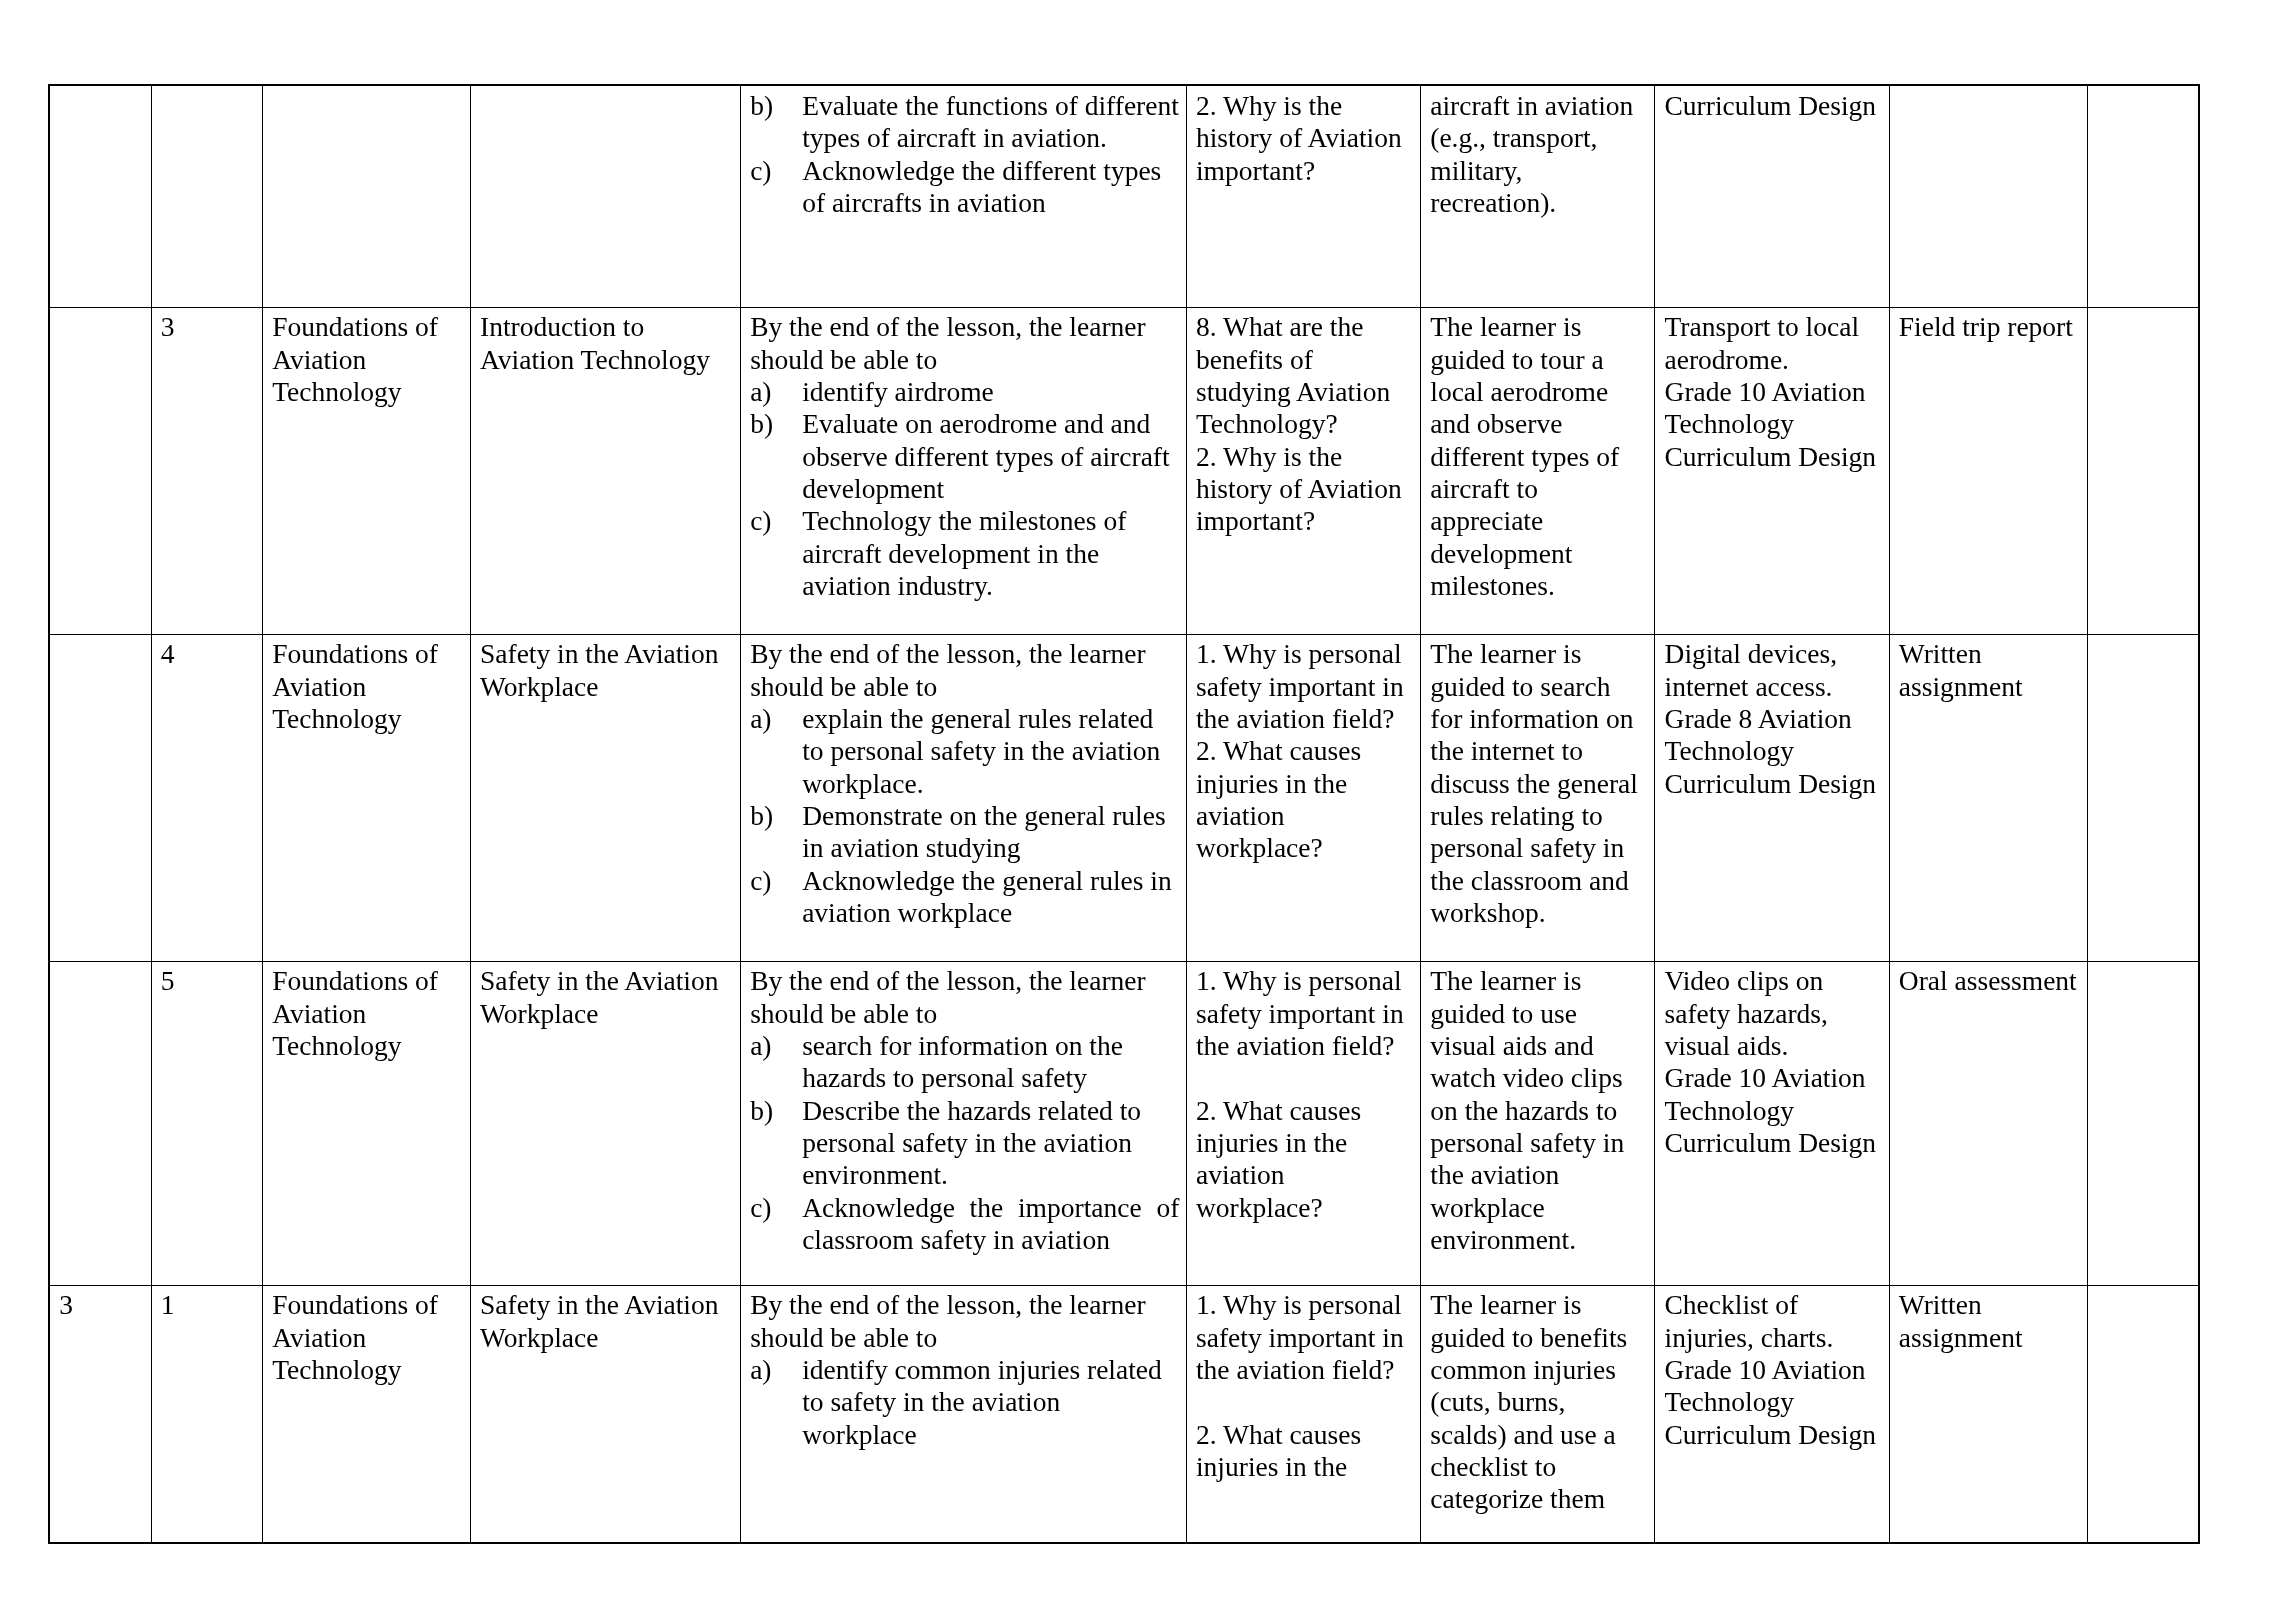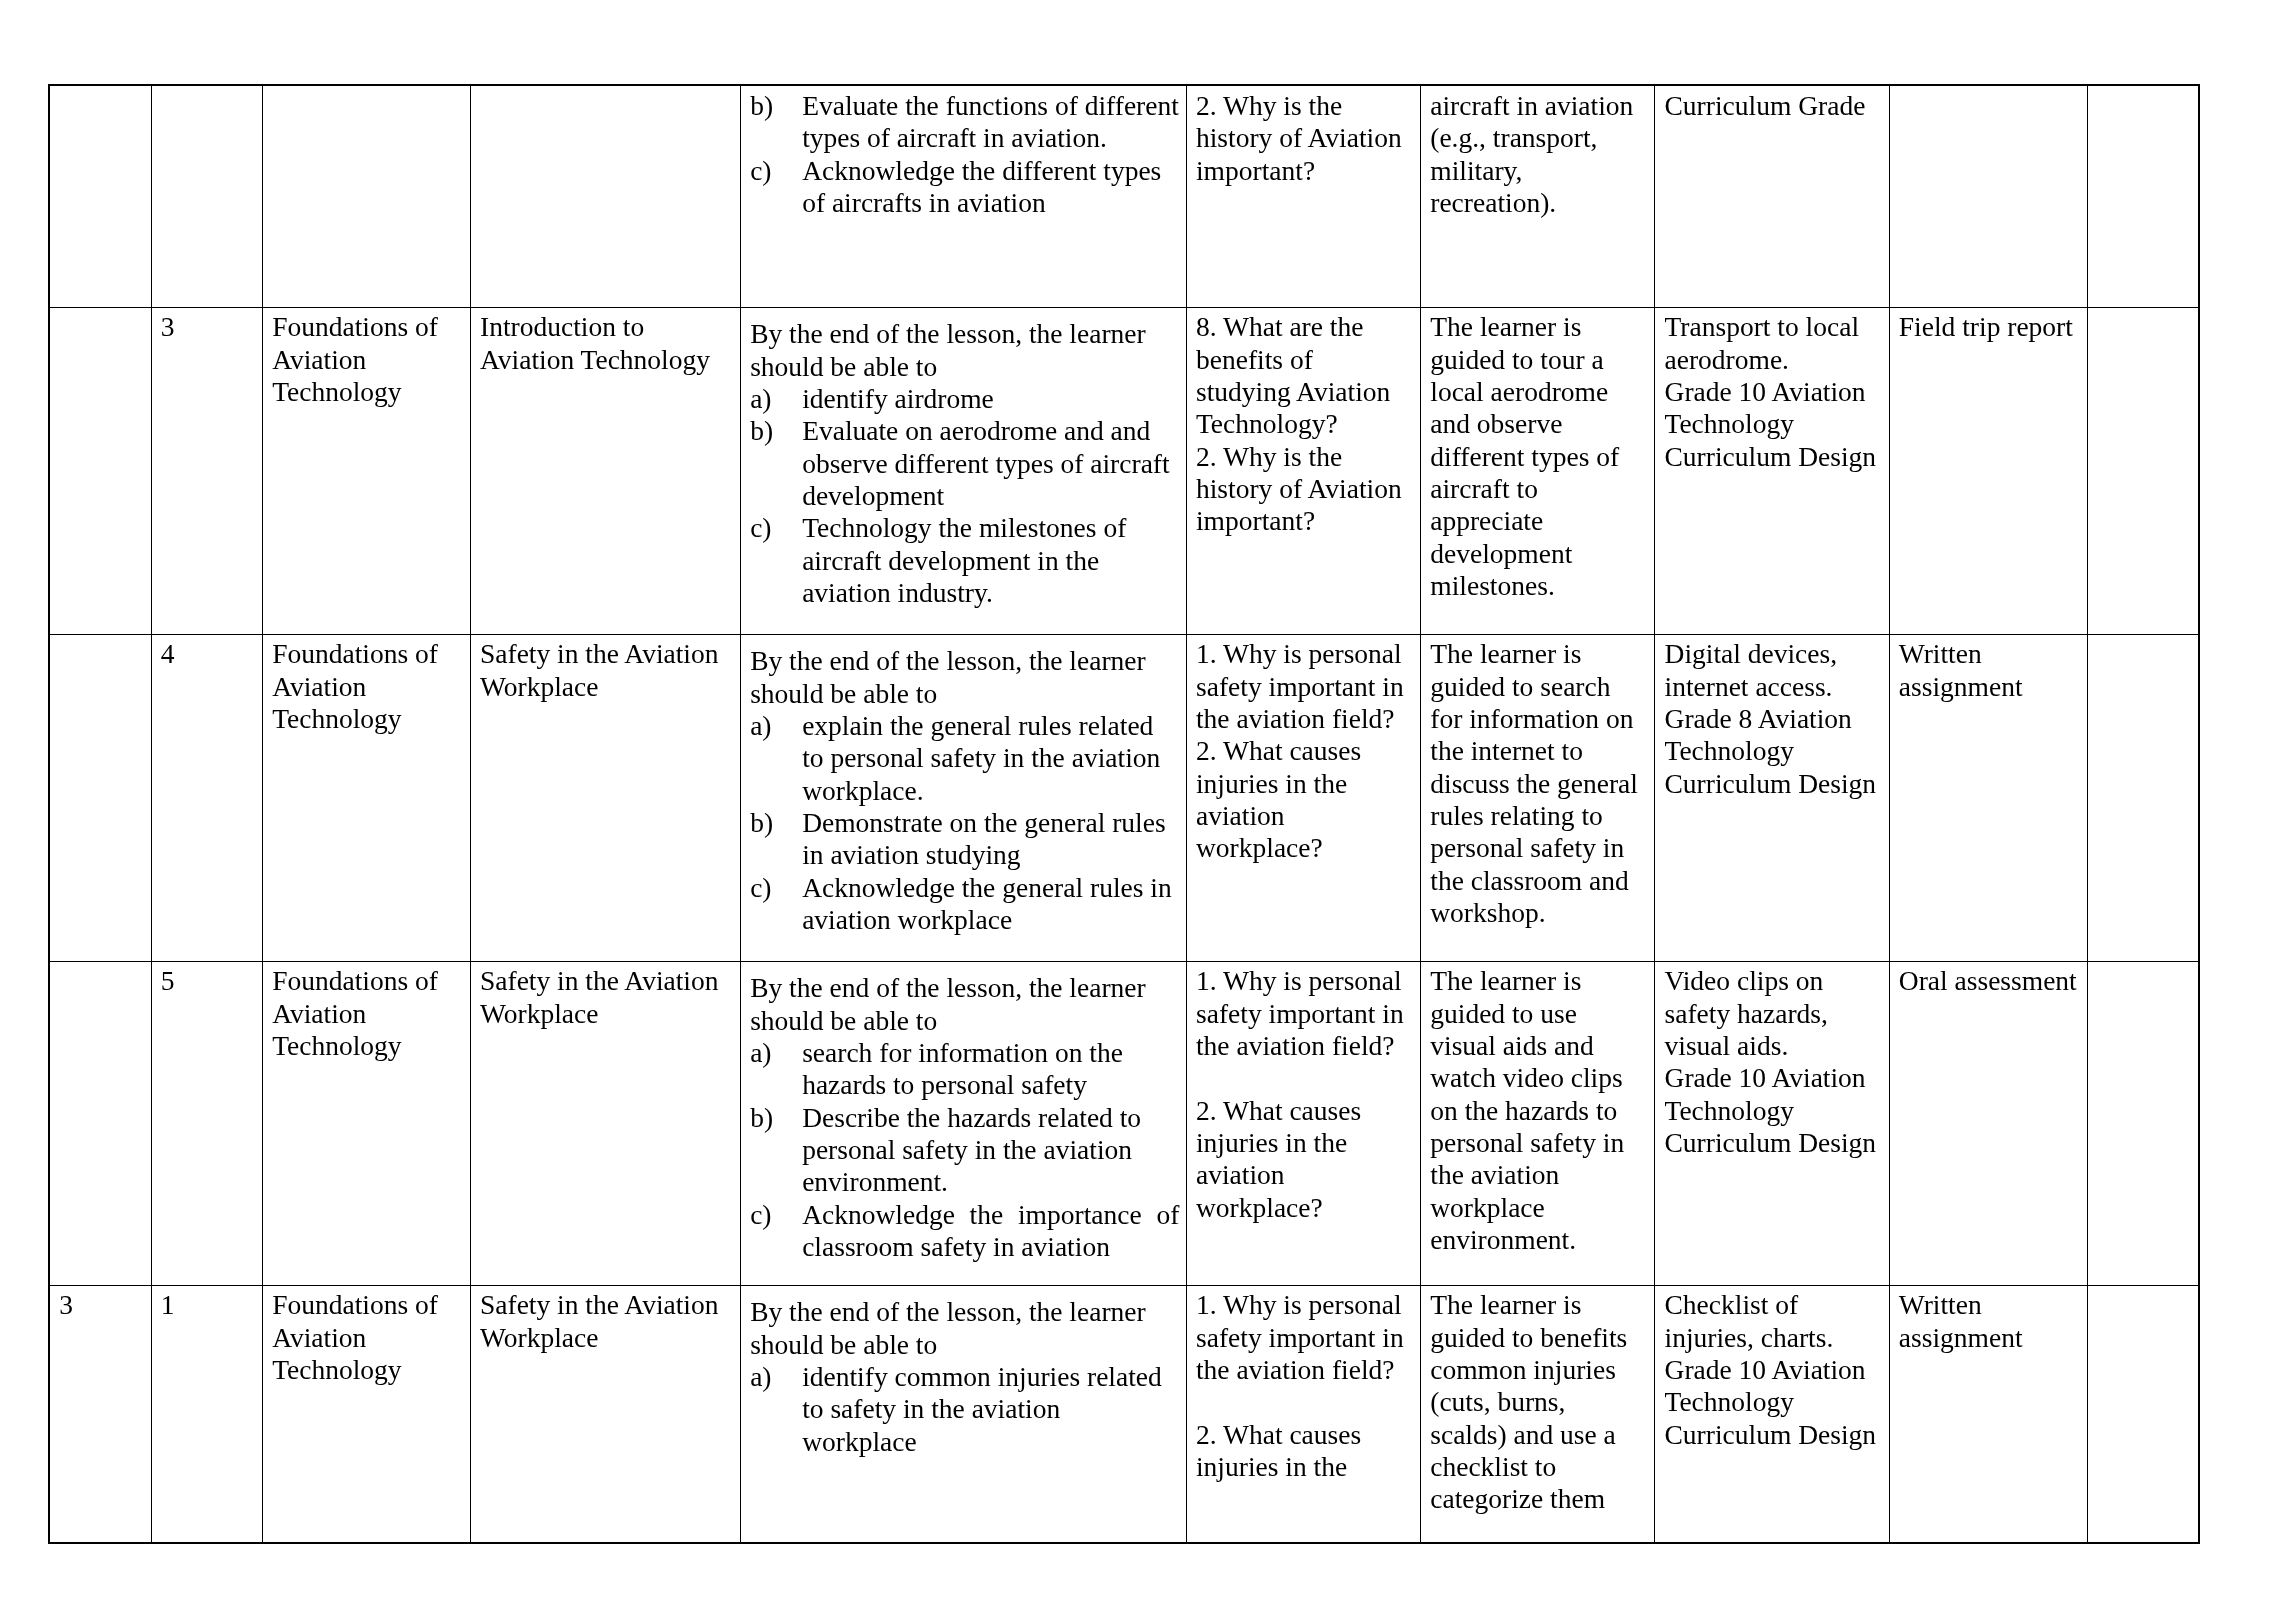--- a/index.html
+++ b/index.html
@@ -66,21 +66,21 @@
     padding-left: 52px;
     margin: 0;
   }
   ul.lettered li .marker {
     position: absolute;
     left: 0;
     top: 0;
     width: 42px;
   }
   li.justify .body { text-align: justify; text-align-last: left; display: block; }
-  .lead { display: block; margin-top: 7px; }
+  .lead { display: block; }
 </style>
 </head>
 <body>
 
 <div class="page">
   <div class="sheet">
     <table class="plan">
       <colgroup>
         <col class="c-term">
           <col class="c-week">
@@ -113,21 +113,21 @@
                 <li><span class="marker">c)</span><span class="body">Acknowledge the different types of aircrafts in aviation</span></li>
               </ul>
             </td>
             <td>
               <span class="cell-text">2. Why is the history of Aviation important?</span>
             </td>
             <td>
               <span class="cell-text">aircraft in aviation (e.g., transport, military, recreation).</span>
             </td>
             <td>
-              <span class="cell-text">Curriculum Grade</span>
+              <span class="cell-text">Curriculum Design</span>
             </td>
             <td>
               <span class="cell-text"></span>
             </td>
             <td>
               <span class="cell-text"></span>
             </td>
           </tr>
           <tr style="height: 327px;">
             <td>

